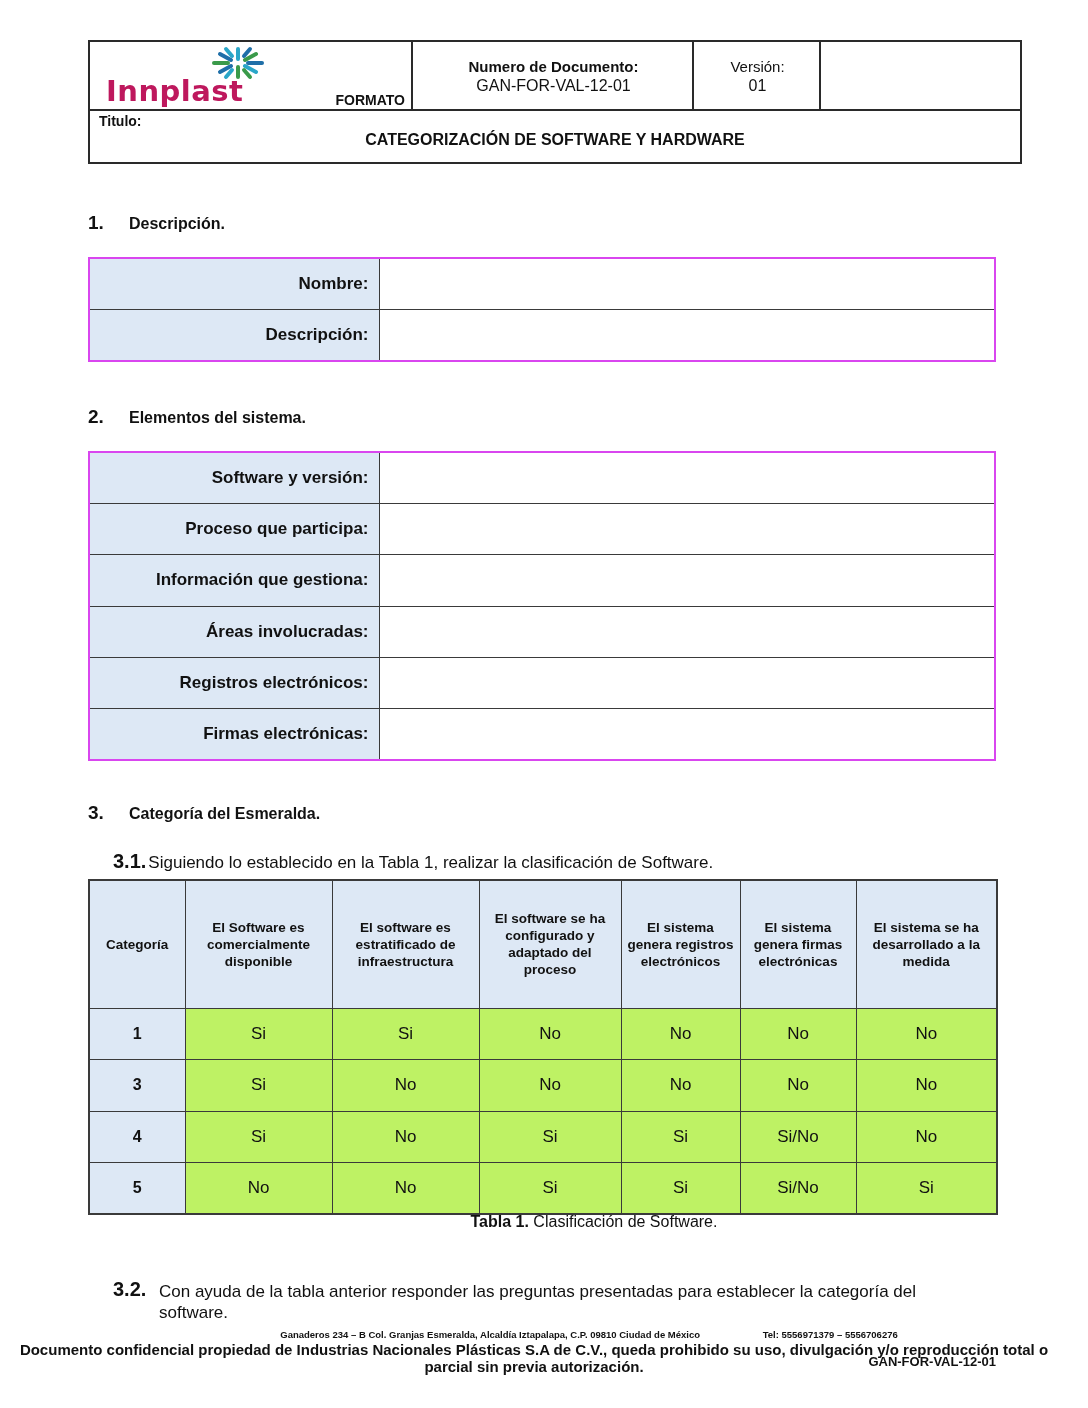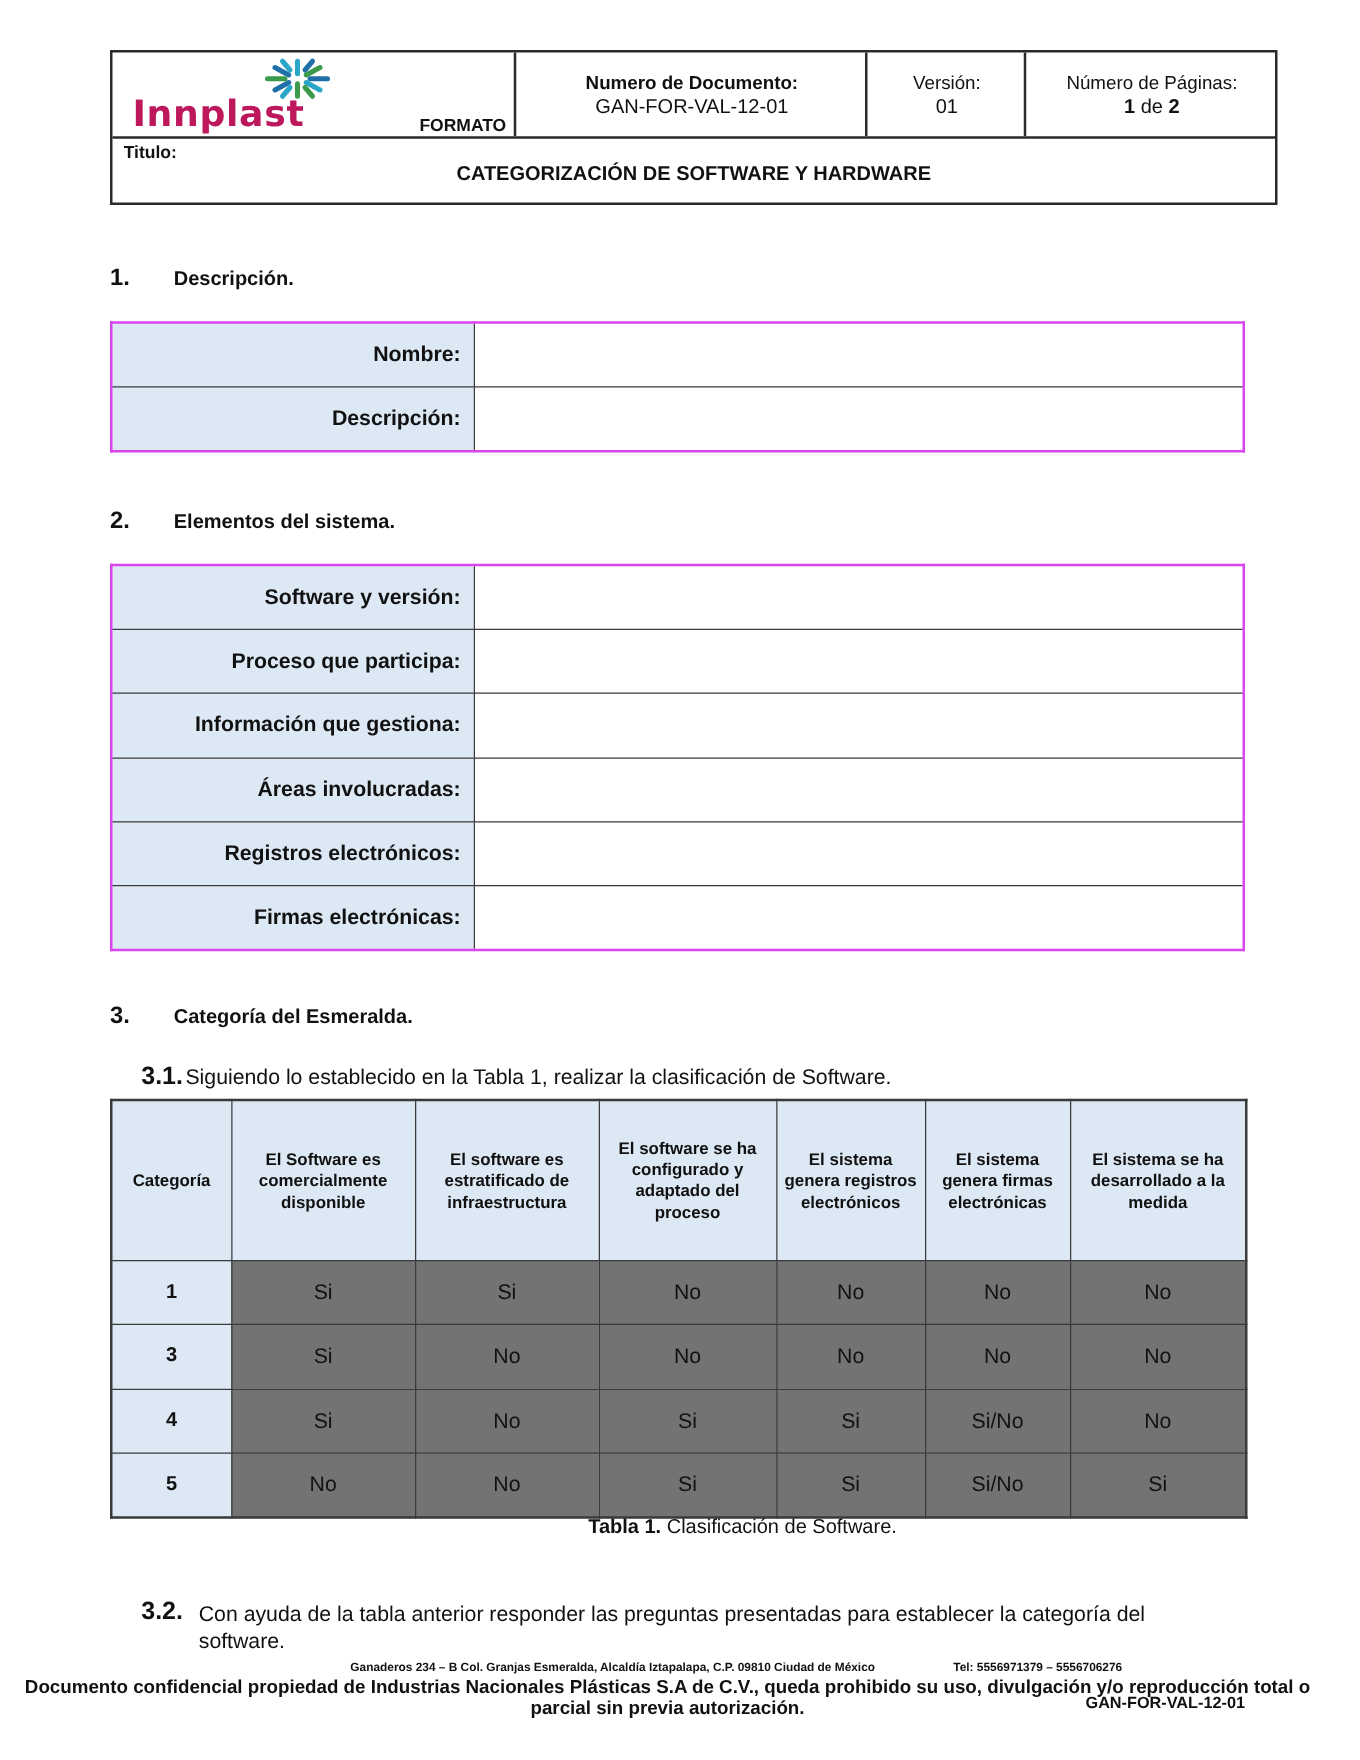--- a/index.html
+++ b/index.html
@@ -35,21 +35,21 @@
     .hdr-label.b { font-weight: bold; }
     .hdr-val { display: block; font-size: 16px; line-height: 20px; }
     .hdr-val b { font-weight: bold; }
     .hdr-bottom { position: absolute; left: 0; top: 69px; width: 1062px; height: 51px; border-radius: 21px; }
     .titulo-label { position: absolute; left: 9px; top: 2px; font-weight: bold; font-size: 14px; }
     .titulo-value { position: absolute; left: 0; width: 930px; top: 20px; text-align: center; font-weight: bold; font-size: 16px; }
 
     
     .sec { position: absolute; left: 88px; font-weight: bold; }
     .sec-num { position: absolute; left: 0; top: 0; font-size: 19px; }
-    .sec-title { position: absolute; left: 51px; top: 3px; font-size: 16px; white-space: nowrap; }
+    .sec-title { position: absolute; left: 41px; top: 3px; font-size: 16px; white-space: nowrap; }
 
     
     .form-table {
       position: absolute; left: 88px; width: 908px;
       border-collapse: collapse;
       border: 2px solid #d946ef;
     }
     .form-table td { height: 51.4px; border: 1.5px solid #3a3a3a; }
     .form-table td.lbl {
       width: 290px; background: #dde8f5;
@@ -66,21 +66,21 @@
     .cat-table {
       position: absolute; left: 88px; top: 879px; width: 908px;
       border-collapse: collapse; border: 2px solid #3a3a3a;
       table-layout: fixed;
     }
     .cat-table th, .cat-table td { border: 1.5px solid #3a3a3a; text-align: center; vertical-align: middle; }
     .cat-table th {
       background: #dde8f5; height: 128px; font-weight: bold;
       font-size: 13.5px; line-height: 17px; padding: 0 6px;
     }
-    .cat-table td { height: 51.5px; font-size: 17px; background: #737373; }
+    .cat-table td { height: 51.5px; font-size: 17px; background: #bef264; }
     .cat-table td.cat { background: #dde8f5; font-weight: bold; font-size: 16px; }
 
     .caption { position: absolute; left: 0; width: 1088px; top: 1213px; text-align: center; font-size: 16px; padding-left: 100px; }
     .caption b { font-weight: bold; }
 
     .para32 { position: absolute; left: 113px; top: 1281px; width: 860px; font-size: 17px; line-height: 21px; }
     .para32 .sub-num { position: absolute; left: 0; top: -2px; }
     .para32 .txt { display: block; padding-left: 46px; }
 
     
@@ -118,28 +118,20 @@
       <span class="formato">FORMATO</span>
     </div>
     <div class="hdr-docnum">
       <span class="hdr-label b">Numero de Documento:</span>
       <span class="hdr-val">GAN-FOR-VAL-12-01</span>
     </div>
     <div class="hdr-ver">
       <span class="hdr-label">Versión:</span>
       <span class="hdr-val">01</span>
     </div>
-    <div class="hdr-pages">
-      <span class="hdr-label">Número de Páginas:</span>
-      <span class="hdr-val">
-        <b>1</b>
-        <span>de</span>
-        <b>2</b>
-      </span>
-    </div>
   </div>
   <div class="hdr-bottom">
     <span class="titulo-label">Titulo:</span>
     <span class="titulo-value">CATEGORIZACIÓN DE SOFTWARE Y HARDWARE</span>
   </div>
 </div>
 
 <div class="sec" style="top:212px;">
   <span class="sec-num">1.</span>
   <span class="sec-title">Descripción.</span>

